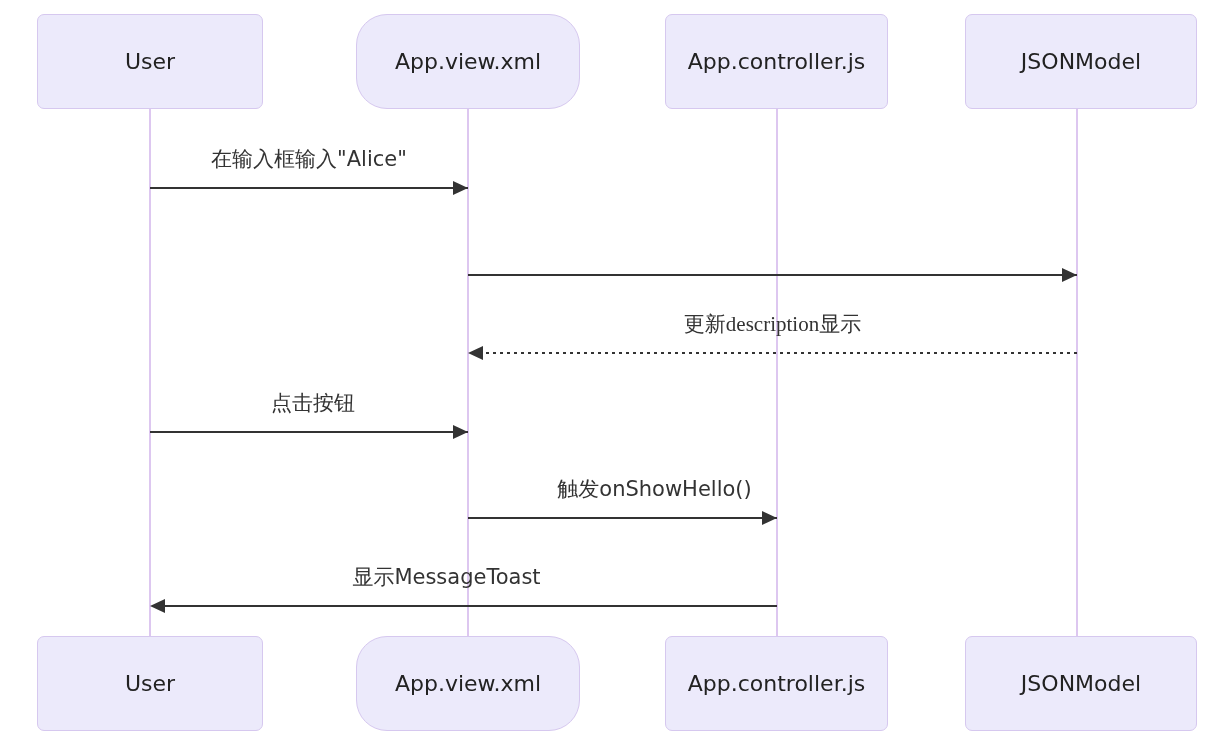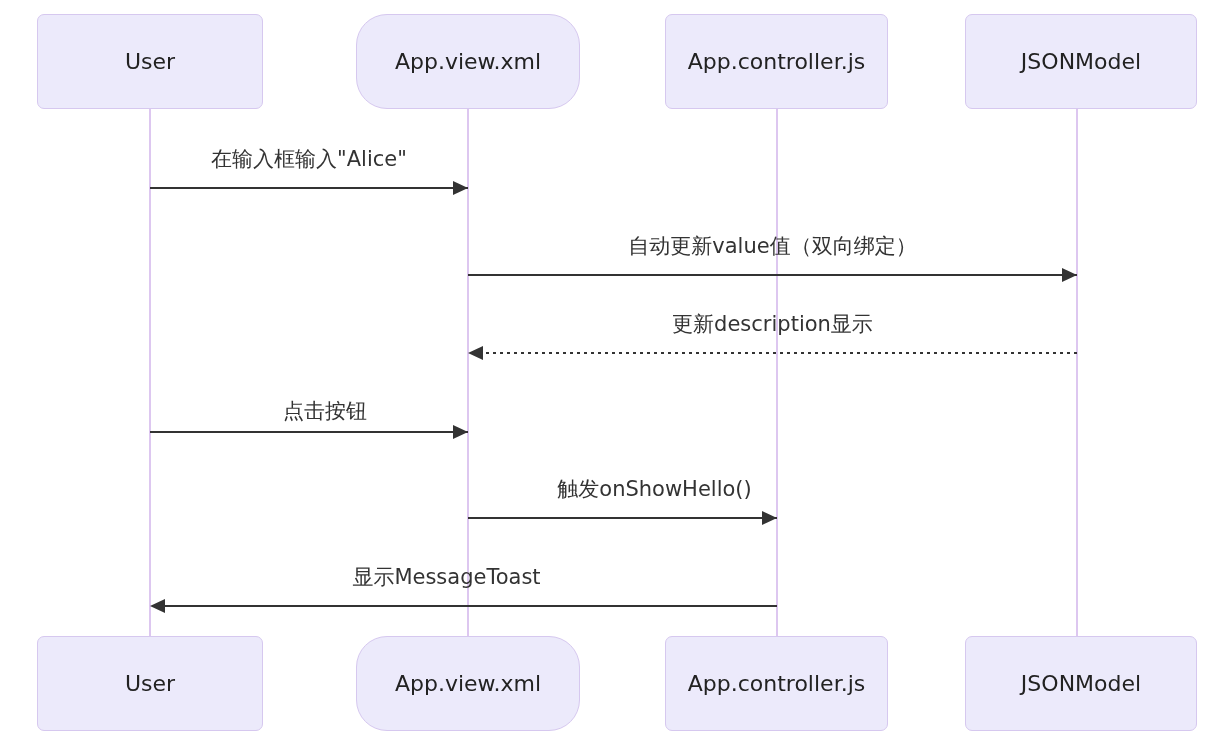--- a/index.html
+++ b/index.html
@@ -84,25 +84,25 @@
 
   
   .m1-label { left: 150px; width: 318px; top: 142px; }
   .m1-line  { left: 150px; width: 318px; top: 187px; }
   .m1-head  { left: 453px; top: 181px; }
   
   .m2-label { left: 468px; width: 609px; top: 229px; }
   .m2-line  { left: 468px; width: 609px; top: 274px; }
   .m2-head  { left: 1062px; top: 268px; }
   
-  .m3-label { left: 468px; width: 609px; top: 307px; }
+  .m3-label { left: 468px; width: 609px; top: 307px; font-family: Liberation Serif, serif; }
   .m3-line  { left: 472px; width: 605px; top: 352px; }
   .m3-head  { left: 468px; top: 346px; }
   
-  .m4-label { left: 166px; width: 318px; top: 386px; margin-top: 8px; }
+  .m4-label { left: 154px; width: 318px; top: 386px; }
   .m4-line  { left: 150px; width: 318px; top: 431px; }
   .m4-head  { left: 453px; top: 425px; }
   
   .m5-label { left: 468px; width: 309px; top: 472px; margin-left: 32px; }
   .m5-line  { left: 468px; width: 309px; top: 517px; }
   .m5-head  { left: 762px; top: 511px; }
   
   .m6-label { left: 133px; width: 627px; top: 560px; }
   .m6-line  { left: 154px; width: 623px; top: 605px; }
   .m6-head  { left: 150px; top: 599px; }
@@ -127,21 +127,20 @@
 
   <div class="lifeline ll-user"></div>
   <div class="lifeline ll-view"></div>
   <div class="lifeline ll-controller"></div>
   <div class="lifeline ll-model"></div>
 
   <div class="msg-label m1-label">在输入框输入"Alice"</div>
   <div class="msg-line m1-line"></div>
   <div class="arrow-head right m1-head"></div>
 
-  <div class="msg-label m2-label">自动更新value值（双向绑定）</div>
   <div class="msg-line m2-line"></div>
   <div class="arrow-head right m2-head"></div>
 
   <div class="msg-label m3-label">更新description显示</div>
   <div class="msg-line dashed m3-line"></div>
   <div class="arrow-head left m3-head"></div>
 
   <div class="msg-label m4-label">点击按钮</div>
   <div class="msg-line m4-line"></div>
   <div class="arrow-head right m4-head"></div>

